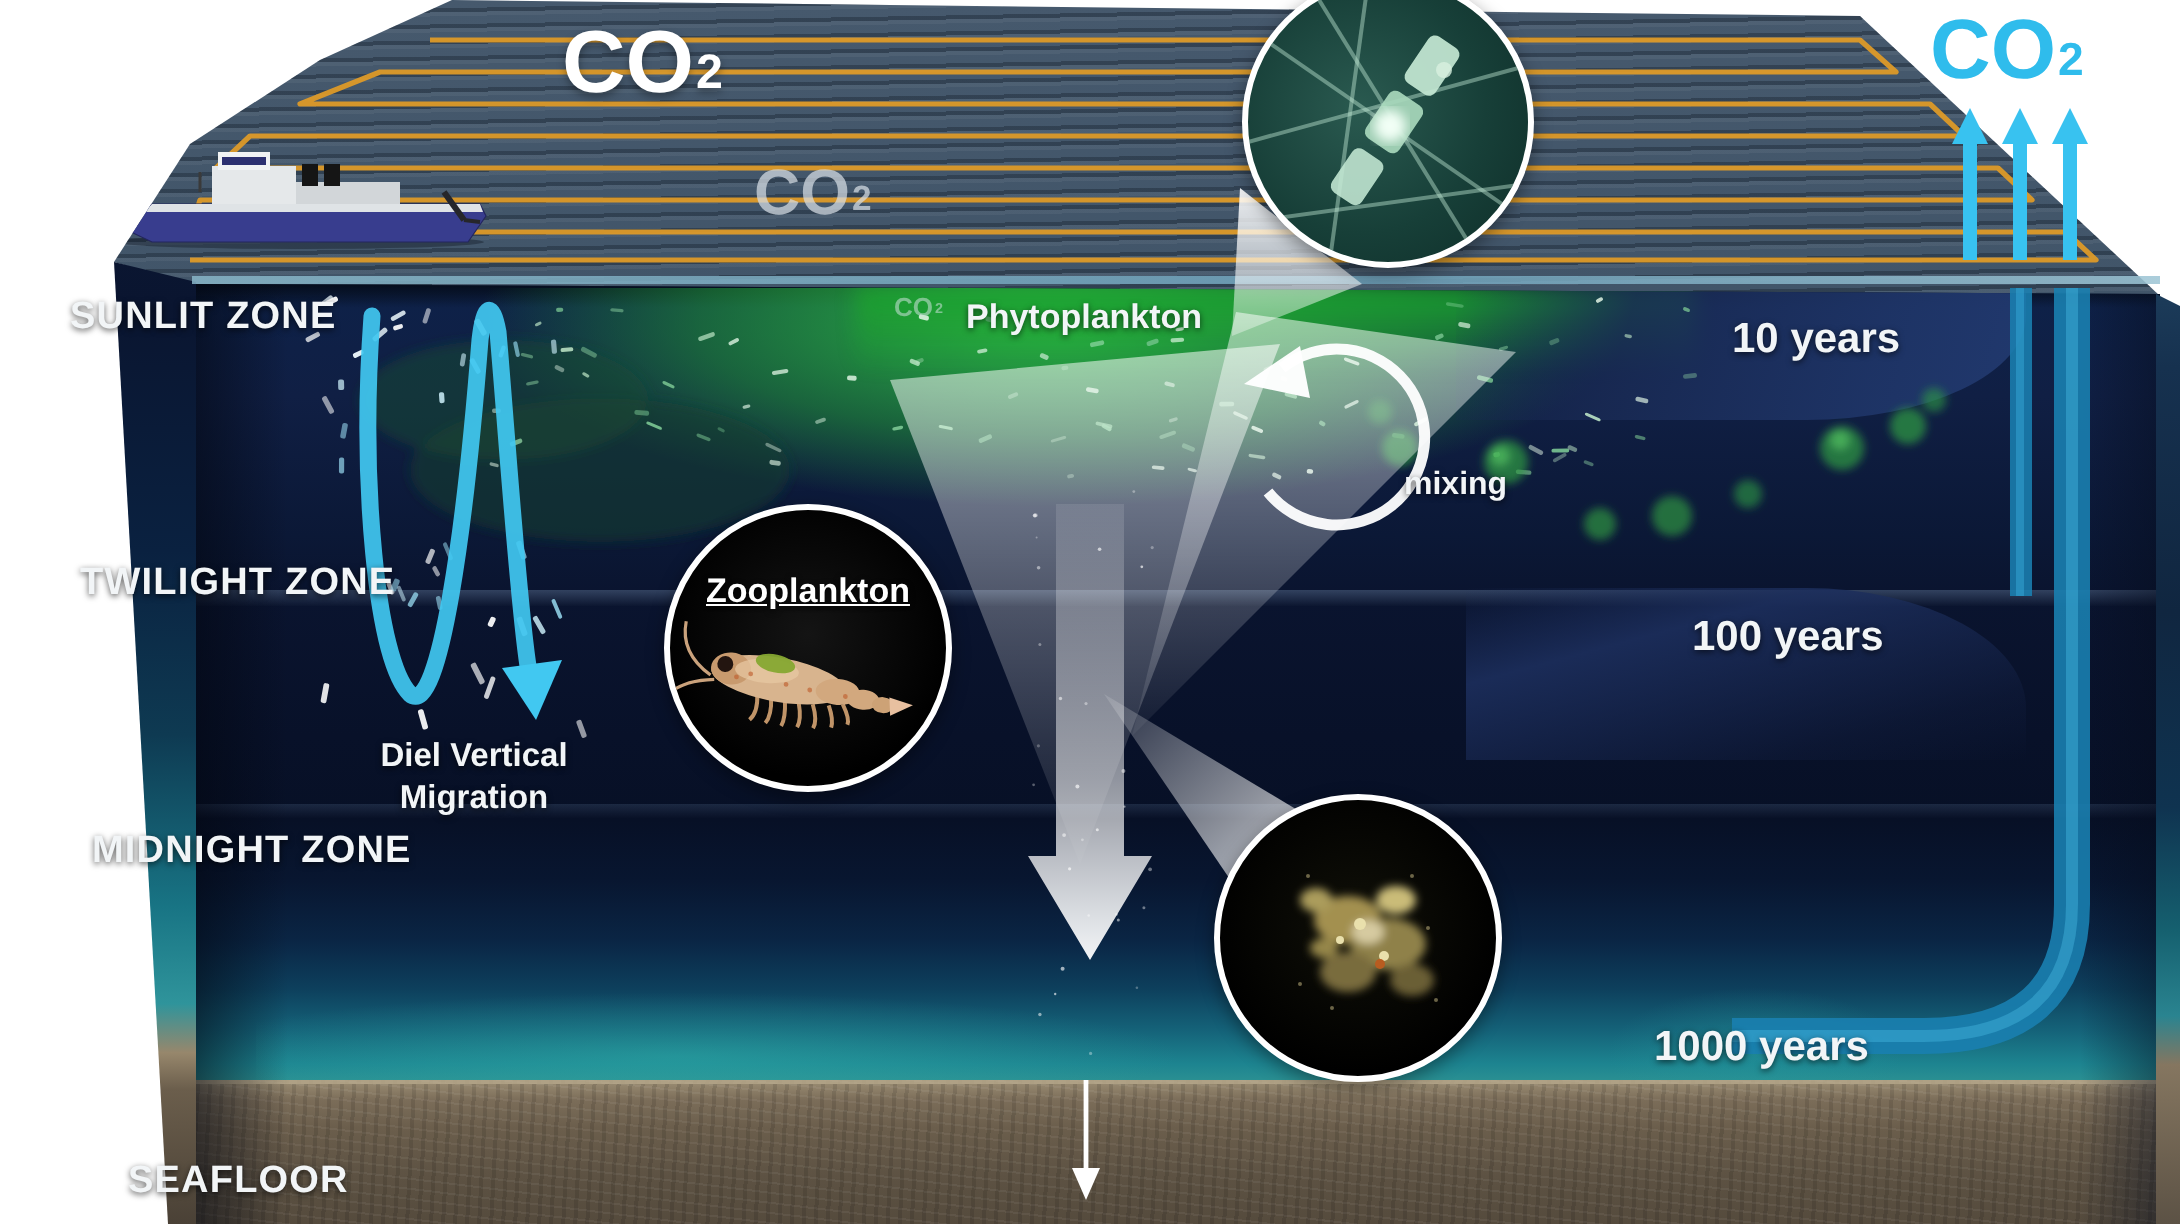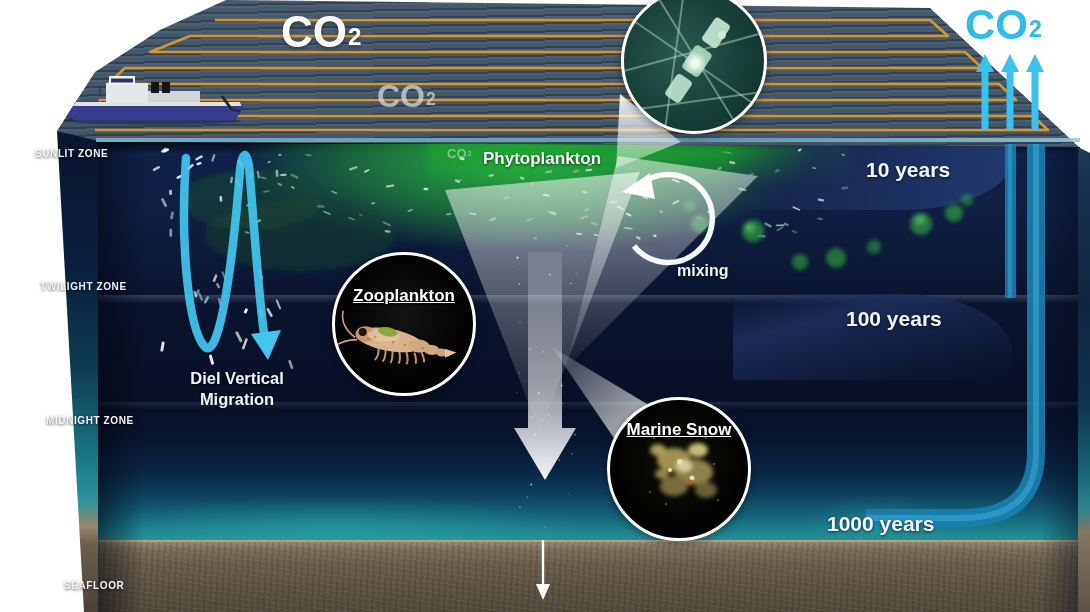--- a/index.html
+++ b/index.html
@@ -76,30 +76,30 @@
   #snow-circle{left:607px;top:397px;width:144px;height:144px;
     background:radial-gradient(circle at 50% 45%,#101008,#000 72%);}
   .inset-label{position:absolute;left:0;width:100%;text-align:center;color:#fff;font-weight:700;
     font-size:17px;text-shadow:0 1px 3px rgba(0,0,0,.8);text-decoration:underline;}
   #zoo-circle .inset-label{top:31px;}
   #snow-circle .inset-label{top:20px;}
 
   
   .lbl{position:absolute;z-index:60;color:#f2f5f7;font-weight:700;white-space:nowrap;
     text-shadow:0 1px 3px rgba(0,0,0,.65);}
-  .zone-lbl{font-size:10px;letter-spacing:.6px;}
+  .zone-lbl{font-size:19px;letter-spacing:.6px;}
   .time-lbl{font-size:21px;}
   .co2{display:inline-flex;align-items:flex-start;line-height:1;}
   .co2 .sub{font-size:55%;transform:translateY(62%);margin-left:1px;}
   #co2-surface-1{left:281px;top:10px;font-size:44px;color:#fff;text-shadow:0 2px 4px rgba(0,0,0,.35);}
   #co2-surface-2{left:377px;top:80px;font-size:32px;color:rgba(215,222,228,.72);text-shadow:none;}
   #co2-release{left:965px;top:4px;font-size:42px;color:#2fbcec;text-shadow:none;}
   #co2-bloom-tag{left:447px;top:147px;font-size:13px;color:rgba(205,225,220,.55);text-shadow:none;font-weight:700;}
   #phyto-lbl{left:483px;top:149px;font-size:17px;}
-  #mixing-lbl{left:677px;top:234px;font-size:16px;margin-top:28px;}
+  #mixing-lbl{left:702px;top:234px;font-size:16px;}
   #dvm-lbl{left:177px;top:368px;width:120px;text-align:center;white-space:normal;font-size:16.5px;line-height:1.25;}
   #sunlit-lbl{left:35px;top:148px;}
   #twilight-lbl{left:40px;top:281px;}
   #midnight-lbl{left:46px;top:415px;}
   #seafloor-lbl{left:52px;top:580px;margin-left:12px;}
   #t10-lbl{left:866px;top:158px;}
   #t100-lbl{left:846px;top:307px;}
   #t1000-lbl{left:827px;top:512px;}
 </style>
 </head>
@@ -451,21 +451,20 @@
             <circle cx="58" cy="88" r="1.2"></circle>
             <circle cx="70" cy="90" r="1.2"></circle>
           <circle cx="88" cy="92" r="1.2"></circle>
             <circle cx="33" cy="86" r="1.2"></circle>
         </g>
       </g>
     </svg>
   </div>
 
   <div class="inset-circle" id="snow-circle">
-    <div class="inset-label">Marine Snow</div>
     <svg width="144" height="144" viewBox="0 0 144 144">
       <defs>
           <filter id="sb">
             <feGaussianBlur stdDeviation="2.2"></feGaussianBlur>
           </filter>
         </defs>
       <g filter="url(#sb)">
         <ellipse cx="64" cy="60" rx="17" ry="12" fill="#a39050"></ellipse>
           <ellipse cx="84" cy="72" rx="19" ry="13" fill="#8f8148"></ellipse>
         <ellipse cx="64" cy="86" rx="14" ry="10" fill="#796c3e"></ellipse>

